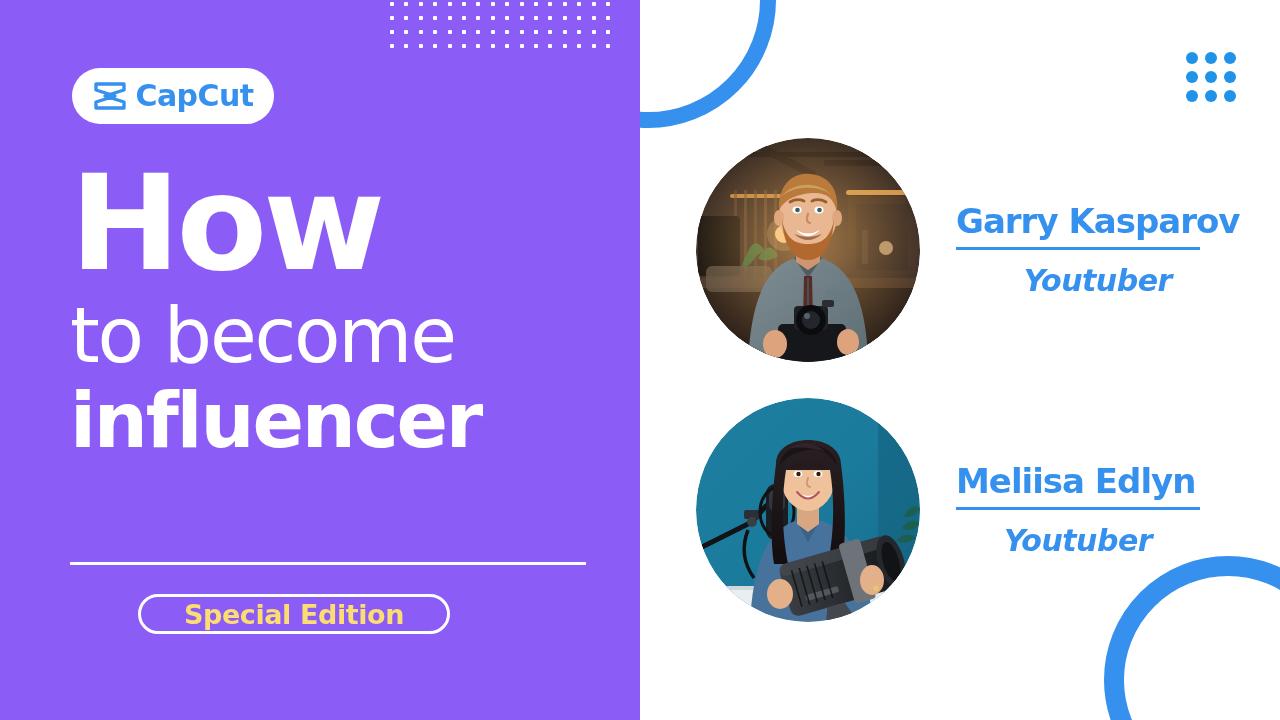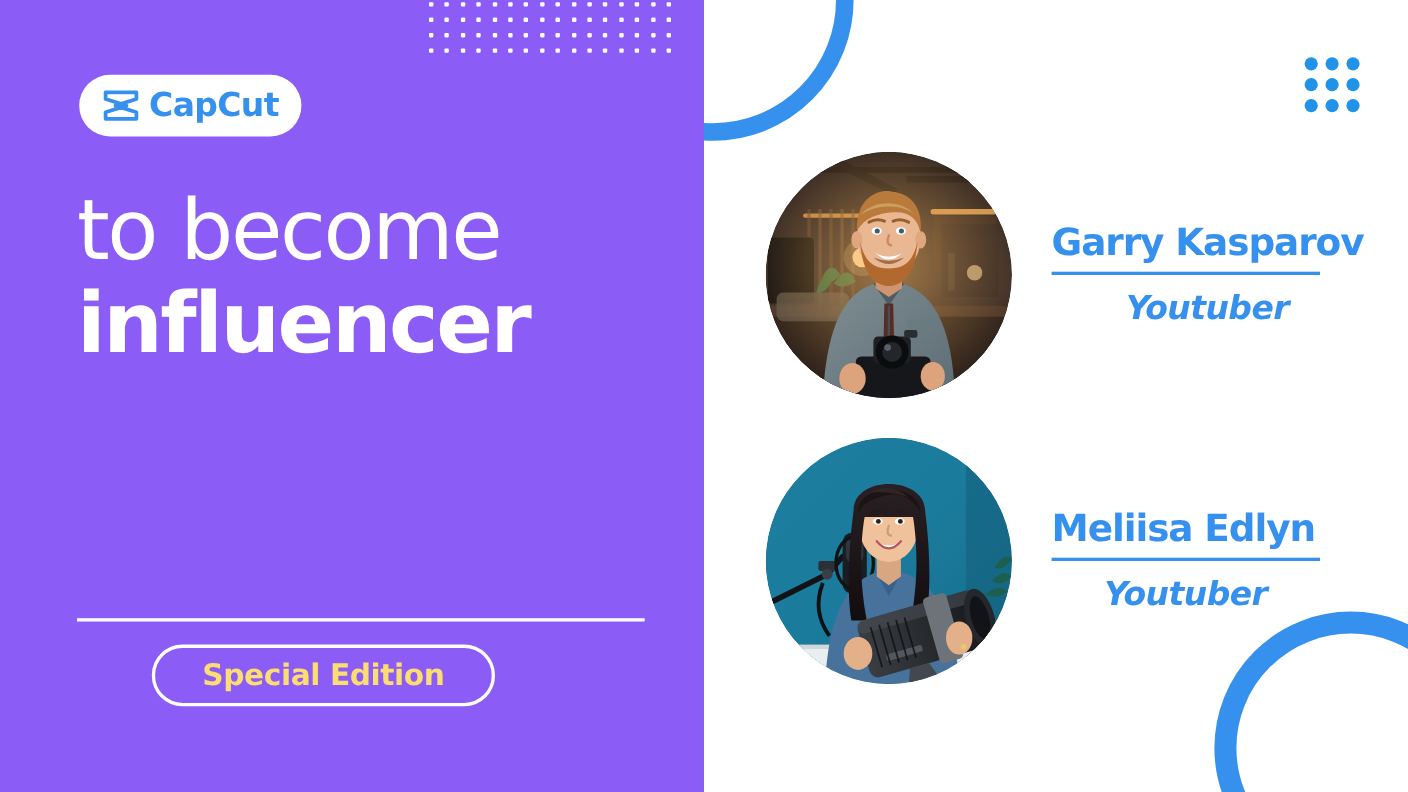--- a/index.html
+++ b/index.html
@@ -137,21 +137,21 @@
     right: -24px;
     top: 2px;
     width: 16px;
     height: 16px;
     border-radius: 50%;
     background: #ffffff;
   }
   .badge {
     margin-left: 68px;
     width: 312px;
-    height: 56px;
+    height: 40px;
     border: 3px solid #ffffff;
     border-radius: 28px;
     display: flex;
     align-items: center;
     justify-content: center;
     box-sizing: border-box;
   }
   .badge-text {
     font-family: "DejaVu Sans", sans-serif;
     font-weight: bold;
@@ -340,20 +340,21 @@
     <div class="logo-pill">
       <span class="logo-mark">
         <svg class="logo-mark" viewBox="0 0 34 30" xmlns="http://www.w3.org/2000/svg">
           <path d="M3 3 L31 3 L31 9 L12 15 L31 21 L31 27 L3 27 L3 21 L22 15 L3 9 Z" fill="none" stroke="#3590EE" stroke-width="3.4" stroke-linejoin="round"></path>
         </svg>
       </span>
       <span class="logo-text">CapCut</span>
     </div>
 
     <div class="headline">
+      <div class="h-line-1">How</div>
       <div class="h-line-2">to become</div>
       <div class="h-line-3">influencer</div>
     </div>
 
     <div class="rule"></div>
 
     <div class="live-row">
       <span class="badge">
         <span class="badge-text">Special Edition</span>
       </span>

